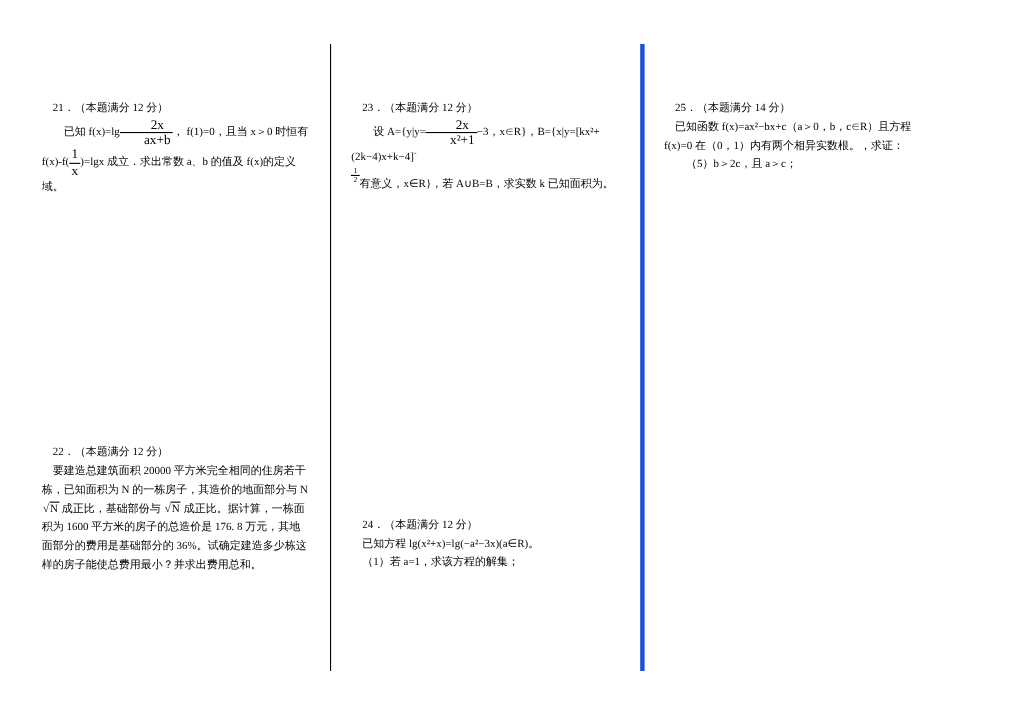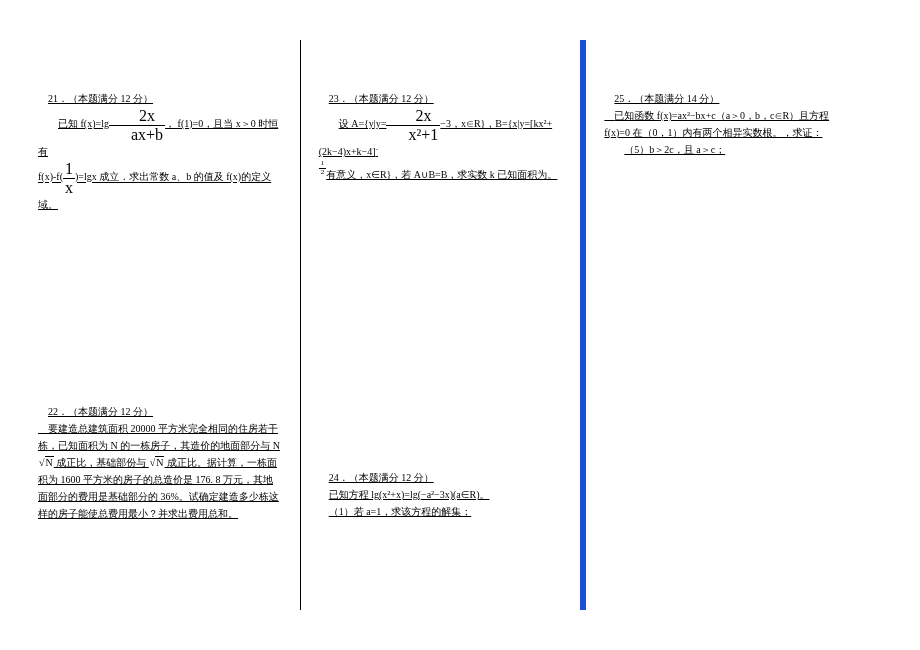--- a/index.html
+++ b/index.html
@@ -12,47 +12,46 @@
       width: 920px;
       height: 650px;
       overflow: hidden;
     }
     .page {
       display: flex;
       width: 886px;
       height: 650px;
       box-sizing: border-box;
       padding: 40px 20px;
-      text-decoration: underline;
     }
     .col {
       flex: 1;
       padding: 0 18px;
       box-sizing: border-box;
       display: flex;
       flex-direction: column;
     }
     .col1 { border-right: 1px solid #000; }
-    .col2 { border-right: 6px solid #1d4ed8; }
+    .col2 { border-right: 4px solid #1d4ed8; }
     .problem {
       margin-bottom: 0;
       line-height: 1.7;
       font-size: 10px;
     }
     .problem.top { margin-top: 50px; }
     .spacer { flex: 1; }
     .header { text-indent: 1em; }
     .body { text-indent: 0; }
     .indent1 { text-indent: 1em; }
     .indent2 { text-indent: 2em; }
     .frac {
       display: inline-block;
       vertical-align: middle;
       text-align: center;
-      font-size: 16px;
+      font-size: 12px;
       line-height: 1.1;
     }
     .frac .num { display: block; border-bottom: 1px solid #000; padding: 0 2px; }
     .frac .den { display: block; padding: 0 2px; }
     .sup { font-size: 7px; vertical-align: super; }
     .sqrt {
       display: inline-block;
       position: relative;
       padding-left: 1px;
     }

